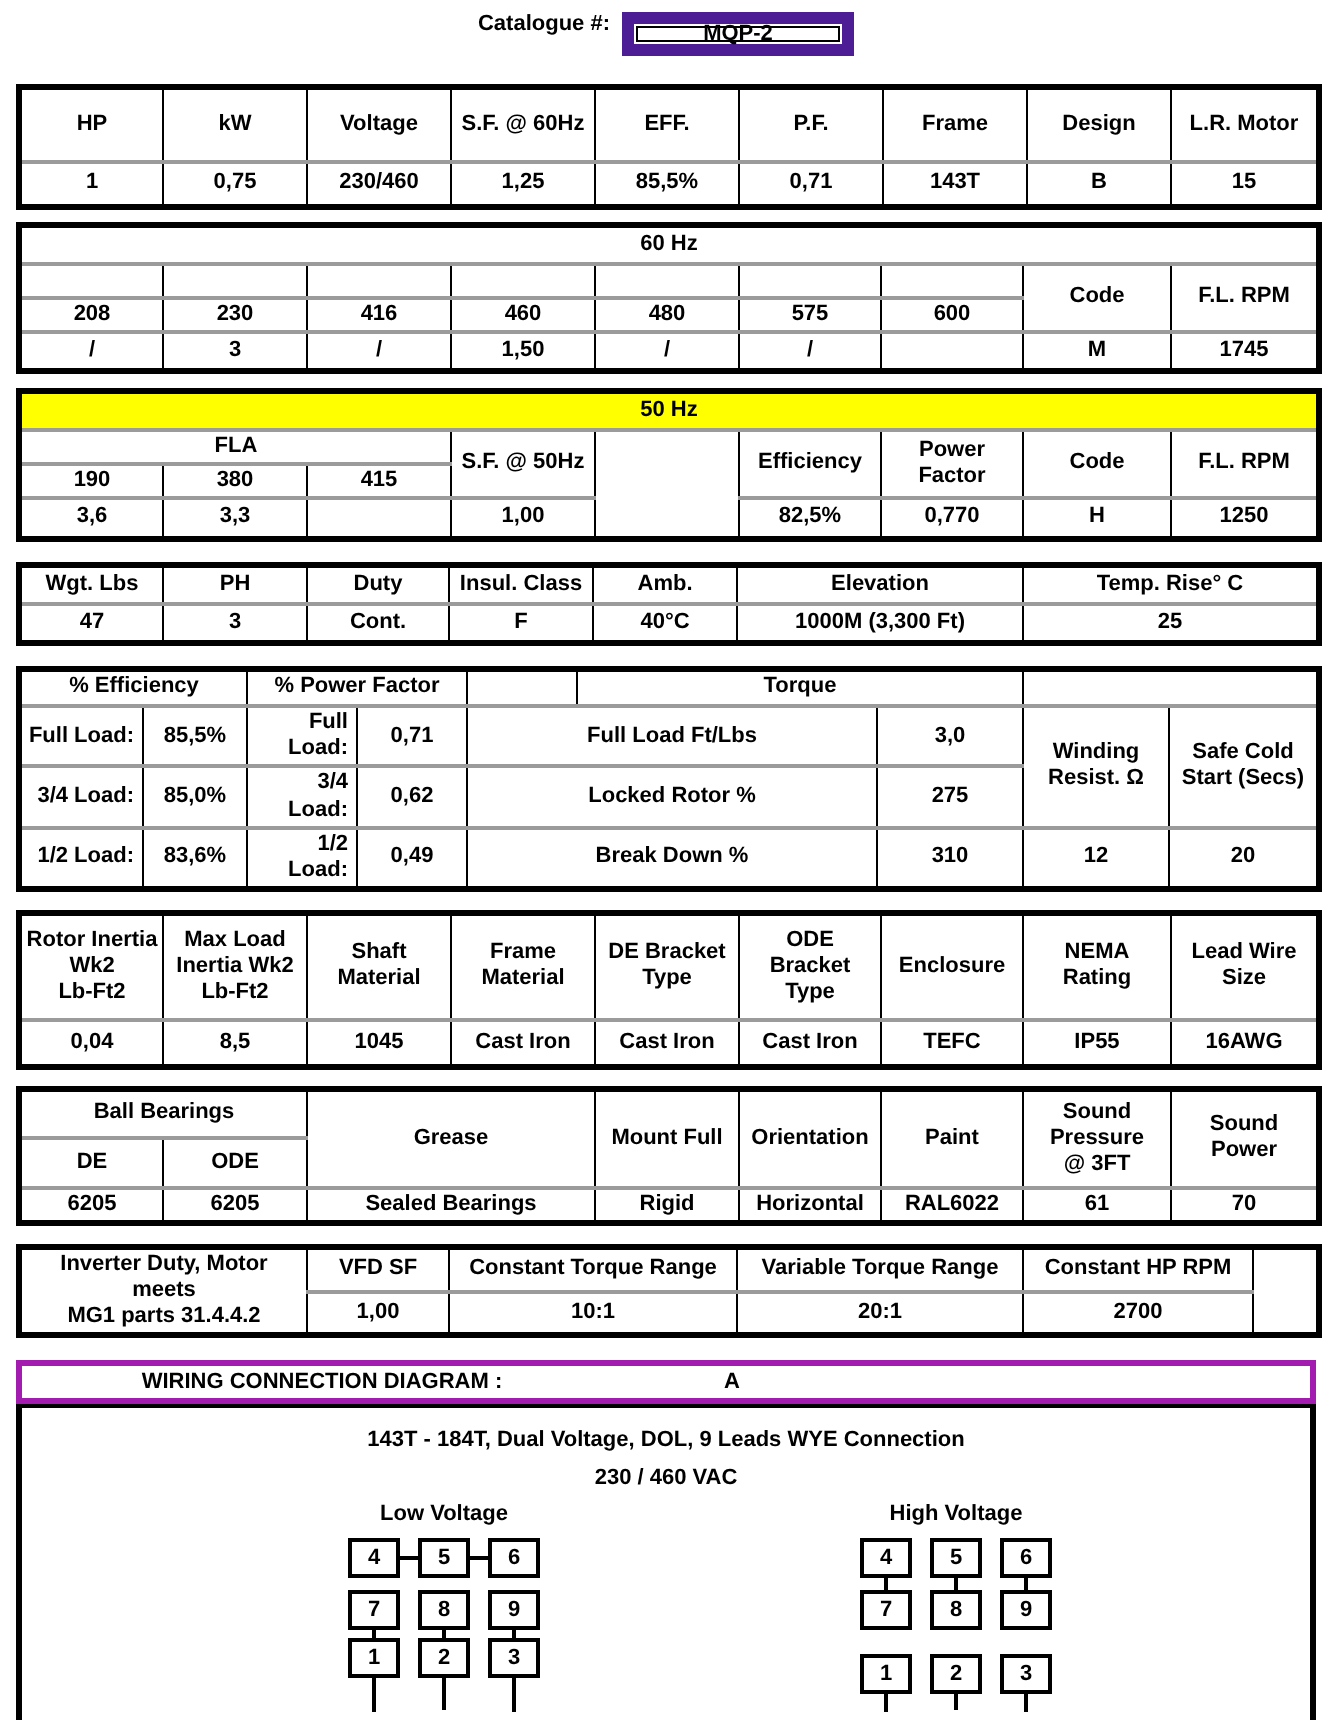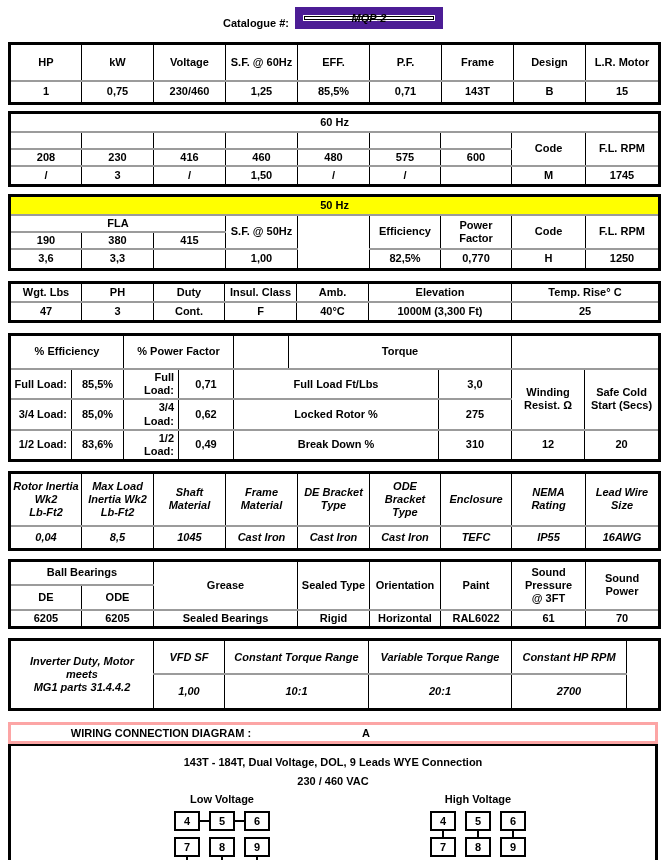--- a/index.html
+++ b/index.html
@@ -4,48 +4,48 @@
 <style>
   * { box-sizing: border-box; }
   html,body { margin:0; padding:0; }
   body {
     width:666px; height:860px; background:#ffffff; color:#000;
     font-family:"Liberation Sans", sans-serif; font-weight:bold; font-size:11px;
   }
   .sheet { padding:6px 8px 0 8px; }
 
   
-  .cat-row { display:flex; justify-content:center; align-items:flex-end; height:23px; }
+  .cat-row { display:flex; justify-content:center; align-items:flex-start; height:23px; }
   .cat-label { margin-right:6px; font-size:11px; }
-  .cat-box { width:148px; height:22px; border:8px solid #4c1d95; padding:1px;font-style:italic; }
+  .cat-box { width:116px; height:22px; border:6px solid #4c1d95; padding:1px; }
   .cat-box-inner { width:100%; height:100%; border:1px solid #000; display:flex; align-items:center; justify-content:center; }
 
   
   table { border-collapse:collapse; table-layout:fixed; width:650px; }
   table.grid { border:3px solid #000; }
   td {
     border-left:1px solid #000; border-right:1px solid #000;
     border-top:2px solid #9b9b9b; border-bottom:2px solid #9b9b9b;
     text-align:center; vertical-align:middle; padding:1px 2px;
     white-space:pre-line; line-height:1.2; overflow:hidden;
   }
   .yellow { background:#FFFF00; }
   .ra { text-align:right; padding-right:4px; }
 
-  .h37 { height:37px; } .h23 { height:23px; } .h21 { height:35px; }
+  .h37 { height:37px; } .h23 { height:23px; } .h21 { height:19px; }
   .h20 { height:20px; } .h19 { height:19px; } .h17 { height:17px; }
   .h16 { height:16px; } .h22 { height:15px; } .h24 { height:24px; }
   .h25 { height:25px; } .h53 { height:53px; }
 
   .mt13 { margin-top:13px; } .mt6 { margin-top:6px; } .mt7 { margin-top:7px; }
-  .mt10 { margin-top:10px; } .mt9 { margin-top:9px;font-style:italic; } .mt8 { margin-top:8px; }
+  .mt10 { margin-top:10px; } .mt9 { margin-top:9px; } .mt8 { margin-top:8px; }
   .mt11 { margin-top:11px; }
 
   
-  .wiring-header { position:relative; width:650px; height:22px; border:3px solid #fca5a5; }
+  .wiring-header { position:relative; width:650px; height:22px; border:3px solid #a21caf; }
   .wiring-title { position:absolute; left:0; top:2px; width:300px; text-align:center; }
   .wiring-code { position:absolute; left:300px; top:2px; width:110px; text-align:center; }
   .wiring-box { width:650px; height:183px; border:3px solid #000; border-top-width:2px; overflow:hidden; }
   .wiring-subtitle { margin-top:10px; text-align:center; }
   .wiring-voltage { margin-top:7px; text-align:center; }
   .diagrams { display:flex; margin-top:6px; }
   .diagram { width:96px; }
   .diagram.lv { margin-left:163px; }
   .diagram.hv { margin-left:160px; }
   .diag-label { text-align:center; margin-bottom:6px; }
@@ -342,21 +342,21 @@
         <col style="width:72px">
         <col style="width:71px">
         <col style="width:71px">
         <col style="width:74px">
         <col style="width:74px">
       </colgroup>
     <tbody>
         <tr class="h24">
       <td colspan="2">Ball Bearings</td>
       <td colspan="2" rowspan="2">Grease</td>
-      <td rowspan="2">Sealed Type</td>
+      <td rowspan="2">Mount Full</td>
       <td rowspan="2">Orientation</td>
       <td rowspan="2">Paint</td>
       <td rowspan="2">Sound
 Pressure
 @ 3FT</td>
       <td rowspan="2">Sound Power</td>
     </tr>
     <tr class="h25">
       <td>DE</td>
       <td>ODE</td>

